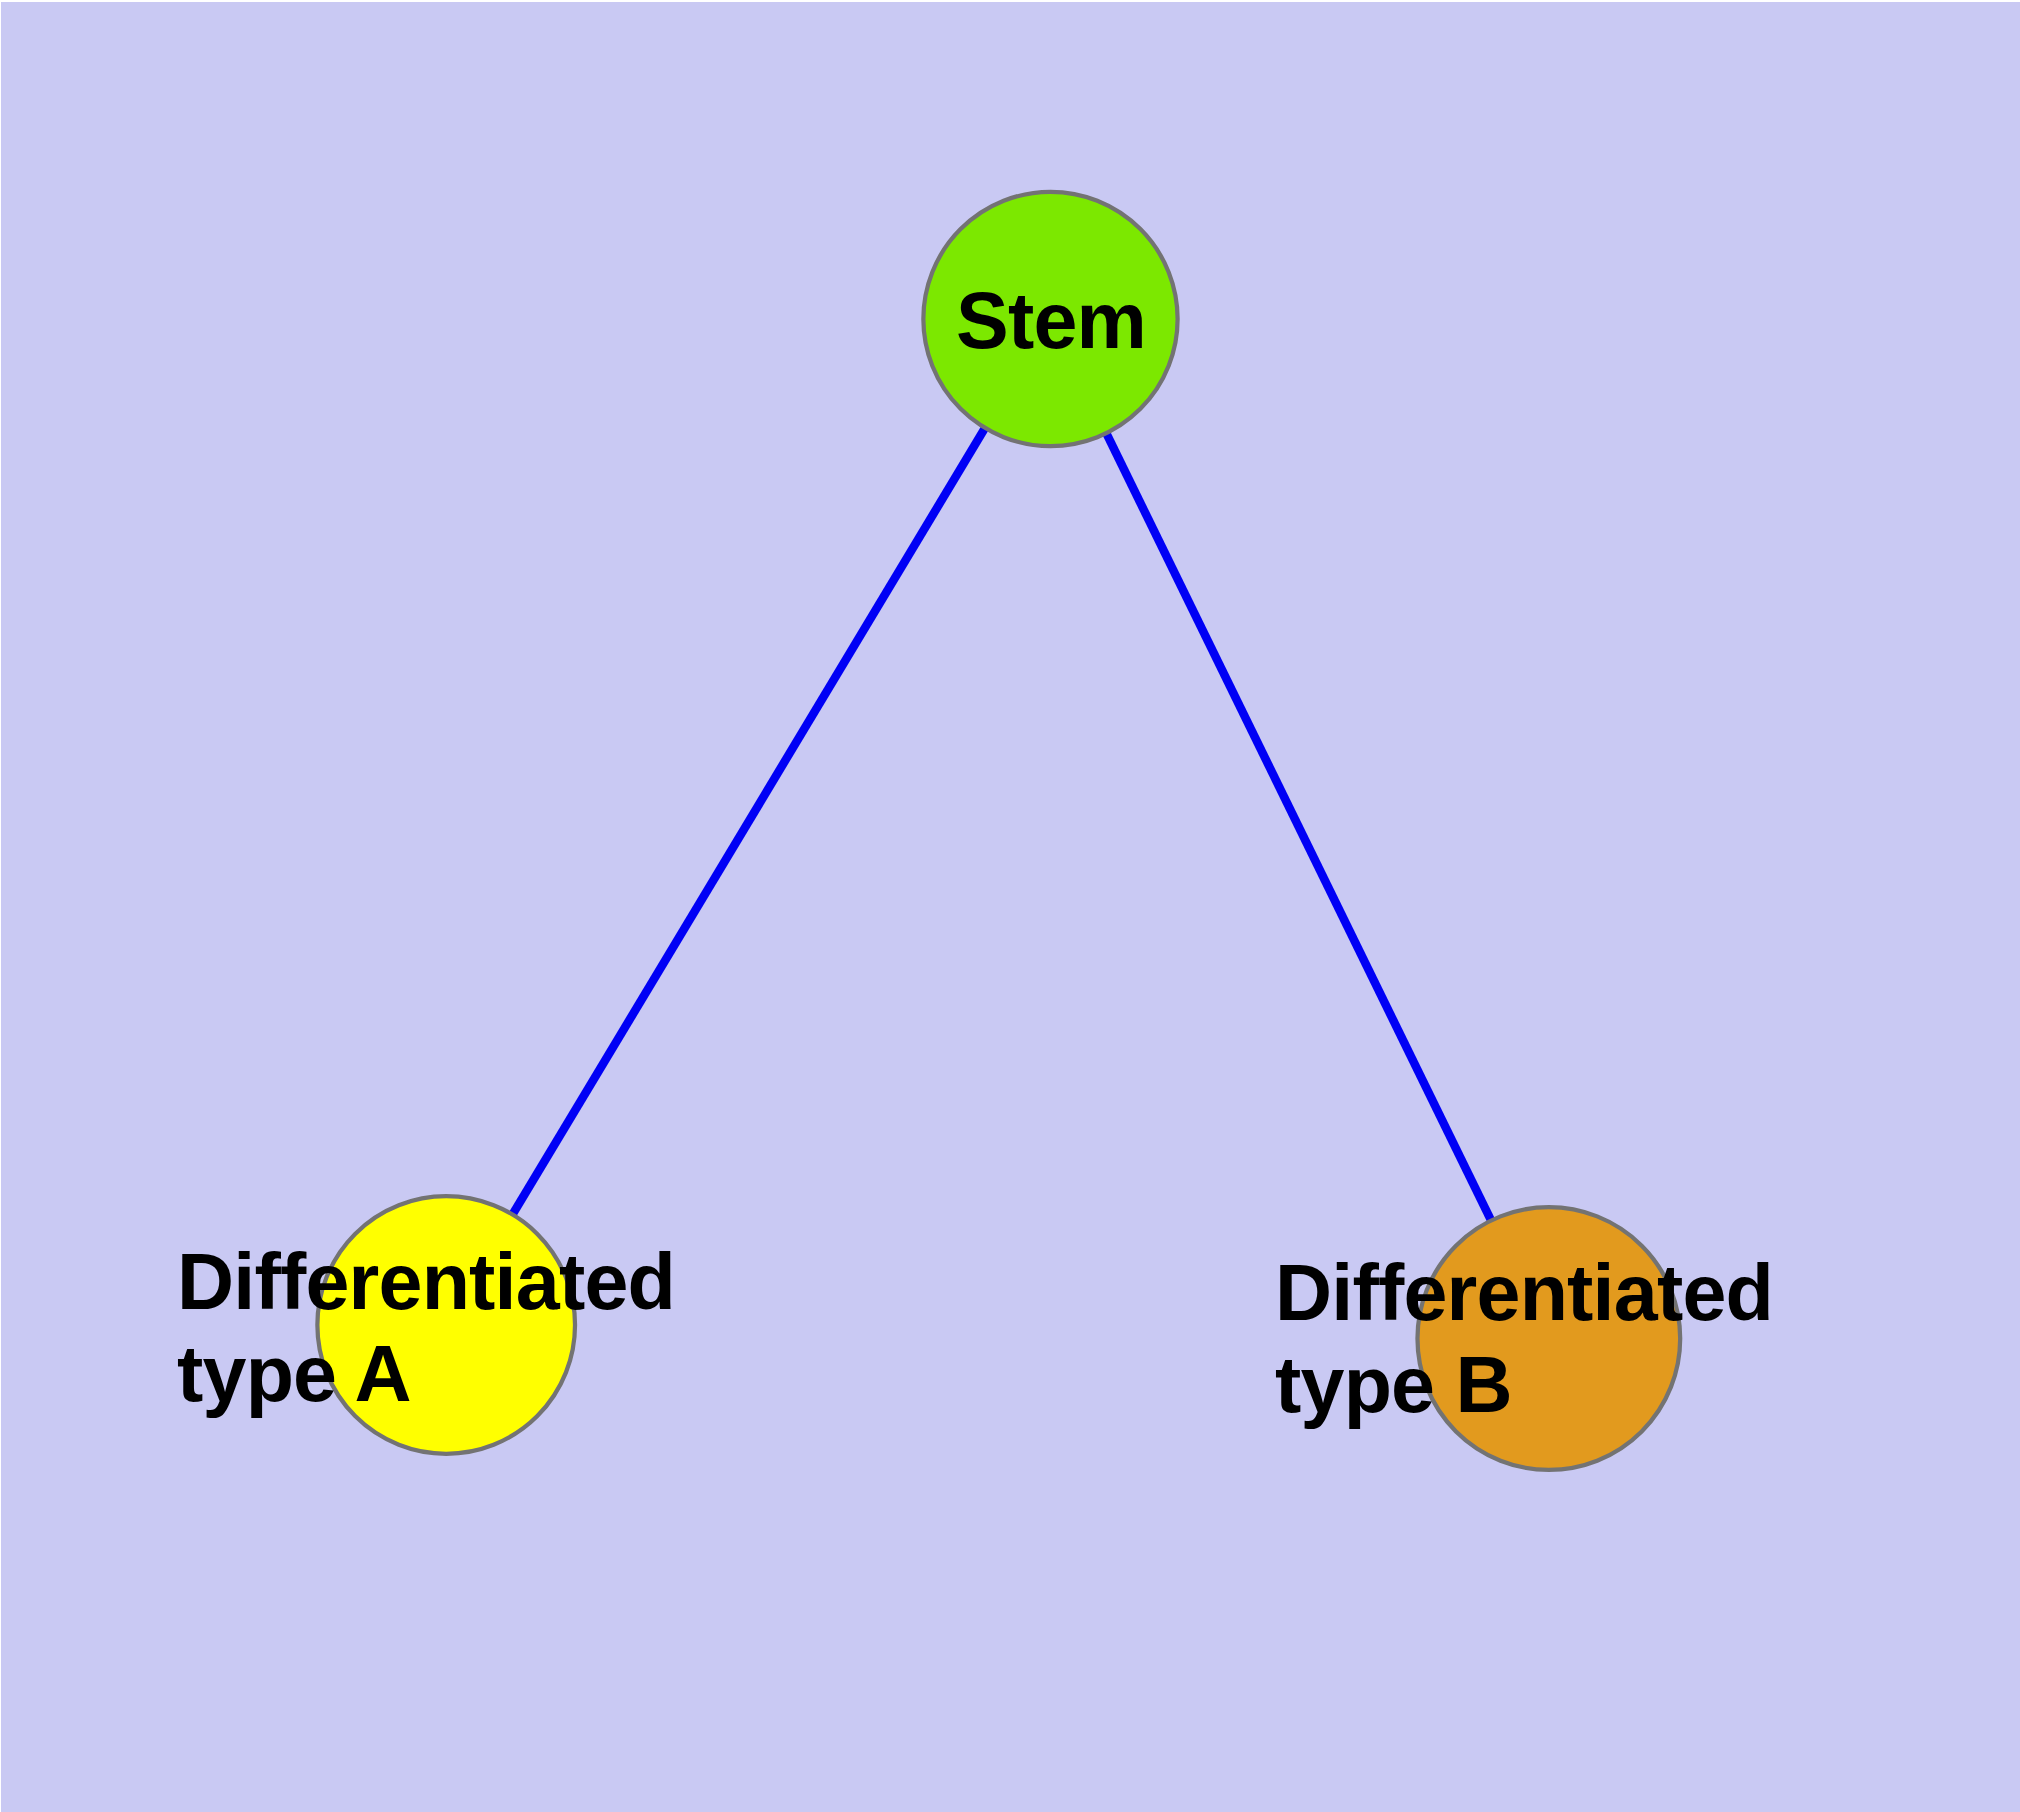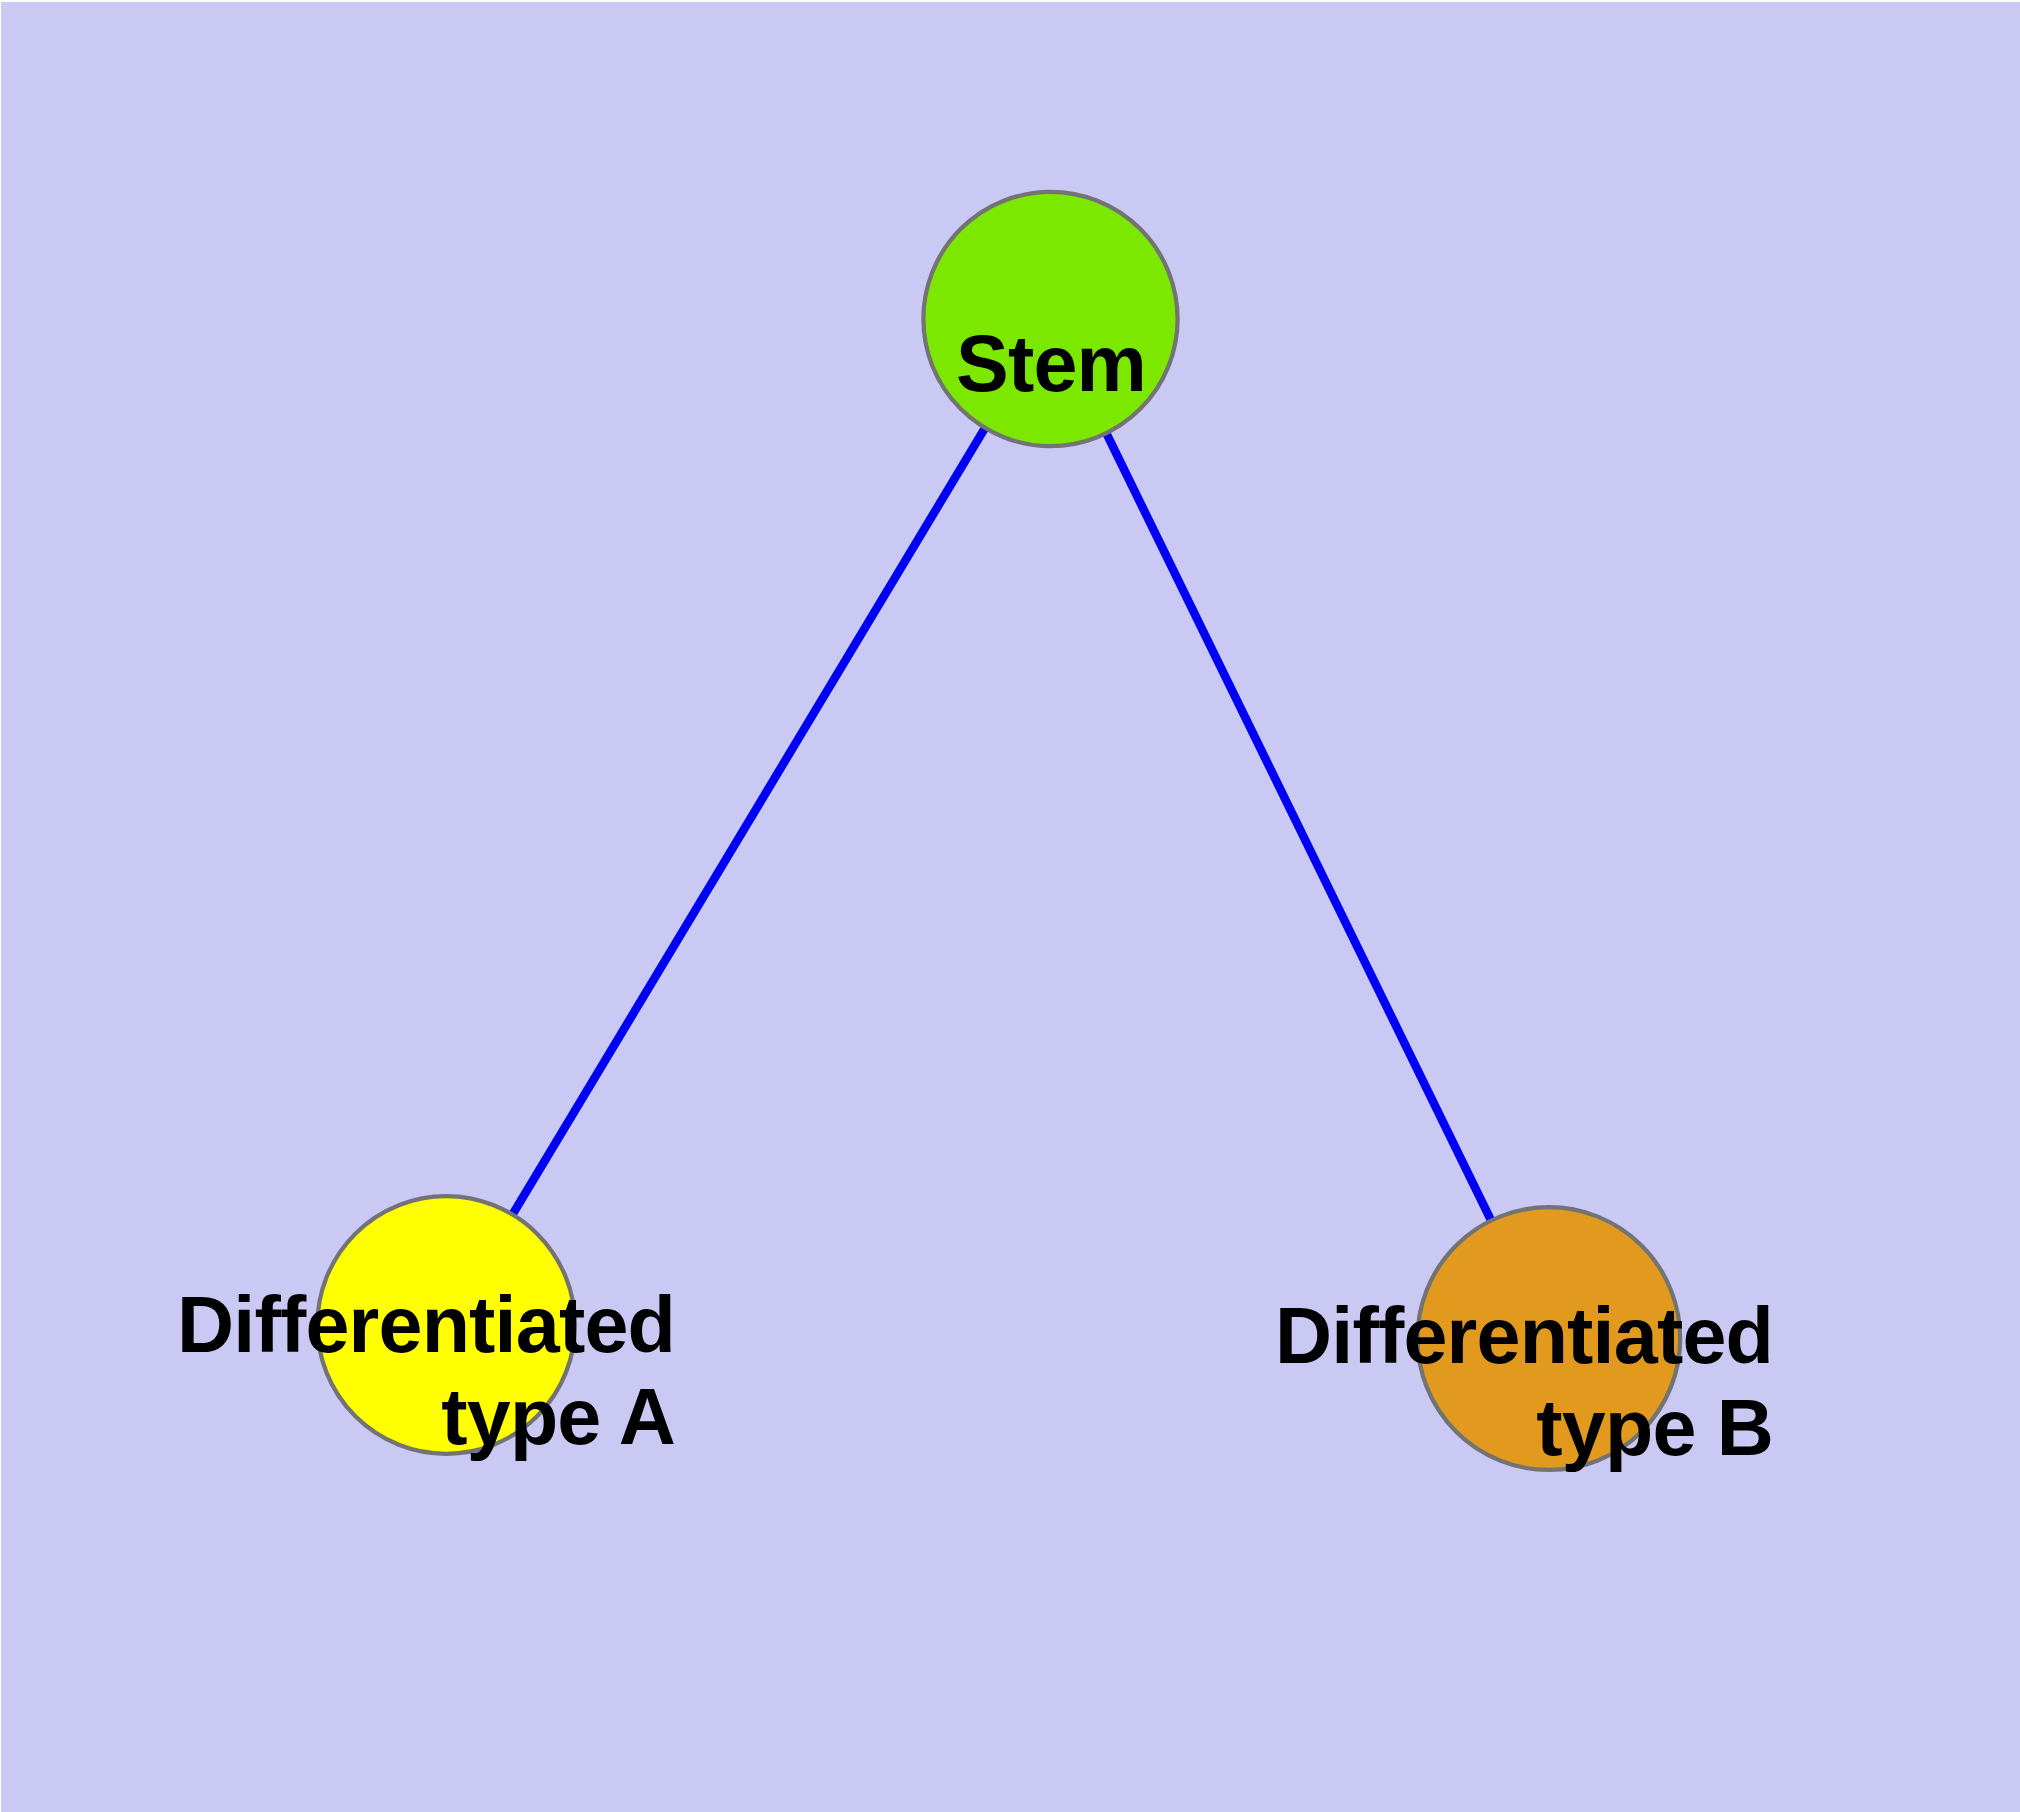--- a/index.html
+++ b/index.html
@@ -32,24 +32,23 @@
     stroke: #737373;
     stroke-width: 5;
   }
   .node-label {
     position: absolute;
     transform: translate(-50%, -50%);
     font-size: 79px;
     font-weight: bold;
     line-height: 92px;
     color: #000000;
-    text-align: right;
+    text-align: left;
     white-space: pre-line;
     letter-spacing: -0.8px;
-    margin-top: 43px;
   }
 </style>
 </head>
 <body>
 
 <div class="stage">
 
   <svg class="graph-svg" width="2021" height="1812" viewBox="0 0 2384 2138">
 
     <line x1="1238" y1="374" x2="525" y2="1561" stroke="#0000F5"></line>

